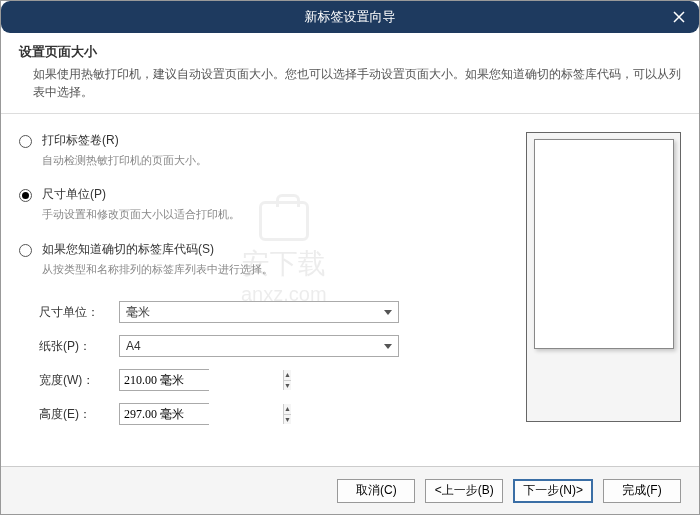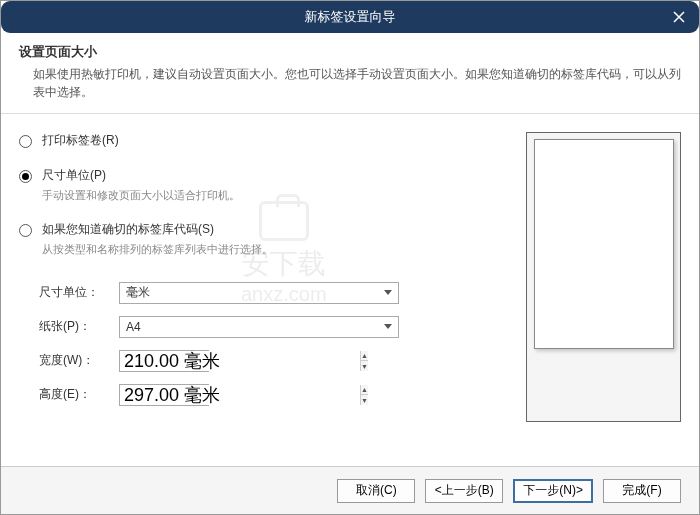--- a/index.html
+++ b/index.html
@@ -19,21 +19,21 @@
 .radio.checked::after { content: ""; width: 7px; height: 7px; background: #000; border-radius: 50%; }
 .opt-label { color: #333; }
 .opt-desc { color: #888; margin-left: 23px; font-size: 11px; line-height: 1.4; }
 .fields { margin-top: 24px; padding-left: 20px; }
 .field-row { display: flex; align-items: center; margin-bottom: 12px; }
 .field-label { width: 80px; color: #333; }
 .dropdown { flex: 1; max-width: 280px; height: 22px; border: 1px solid #aaa; background: #fff; display: flex; align-items: center; padding: 0 6px; position: relative; }
 .dropdown-text { flex: 1; color: #333; }
 .dropdown-arrow { width: 0; height: 0; border-left: 4px solid transparent; border-right: 4px solid transparent; border-top: 5px solid #555; }
 .spinner { width: 90px; height: 22px; border: 1px solid #aaa; display: flex; background: #fff; }
-.spinner-input { flex: 1; border: none; padding: 0 4px; font-size: 18px; font-family: Liberation Sans, sans-serif; outline: none; }
+.spinner-input { flex: 1; border: none; padding: 0 4px; font-size: 12px; font-family: Liberation Serif, serif; outline: none; }
 .spinner-btns { width: 15px; display: flex; flex-direction: column; border-left: 1px solid #ccc; }
 .spin-btn { flex: 1; display: flex; align-items: center; justify-content: center; font-size: 7px; color: #555; cursor: pointer; background: #f5f5f5; }
 .spin-btn:first-child { border-bottom: 1px solid #ccc; }
 .preview { width: 155px; height: 290px; border: 1px solid #666; background: #f5f5f5; padding: 6px; display: flex; align-items: flex-start; justify-content: center; }
 .preview-page { width: 140px; height: 210px; background: #fff; border: 1px solid #888; box-shadow: 2px 2px 4px rgba(0,0,0,0.2); }
 .footer { position: absolute; bottom: 0; left: 0; right: 0; height: 48px; border-top: 1px solid #ccc; background: #f5f5f5; display: flex; align-items: center; justify-content: flex-end; padding: 8px 18px; gap: 10px; }
 .btn { min-width: 78px; height: 24px; border: 1px solid #999; background: #fdfdfd; display: flex; align-items: center; justify-content: center; cursor: pointer; font-size: 12px; padding: 0 8px; }
 .btn.primary { border: 2px solid #3a6ea5; }
 .watermark { position: absolute; top: 200px; left: 240px; opacity: 0.15; font-size: 28px; color: #888; pointer-events: none; display: flex; flex-direction: column; align-items: center; }
 .watermark-icon { width: 50px; height: 40px; border: 3px solid #999; border-radius: 6px; margin-bottom: 4px; position: relative; }
@@ -58,20 +58,21 @@
   </div>
 
   <div class="body">
     <div class="left-col">
 
       <div class="opt-group">
         <div class="opt-row">
           <span class="radio"></span>
           <span class="opt-label">打印标签卷(R)</span>
         </div>
+        <div class="opt-desc">自动检测热敏打印机的页面大小。</div>
       </div>
 
       <div class="opt-group">
         <div class="opt-row">
           <span class="radio checked"></span>
           <span class="opt-label">尺寸单位(P)</span>
         </div>
         <div class="opt-desc">手动设置和修改页面大小以适合打印机。</div>
       </div>
 

